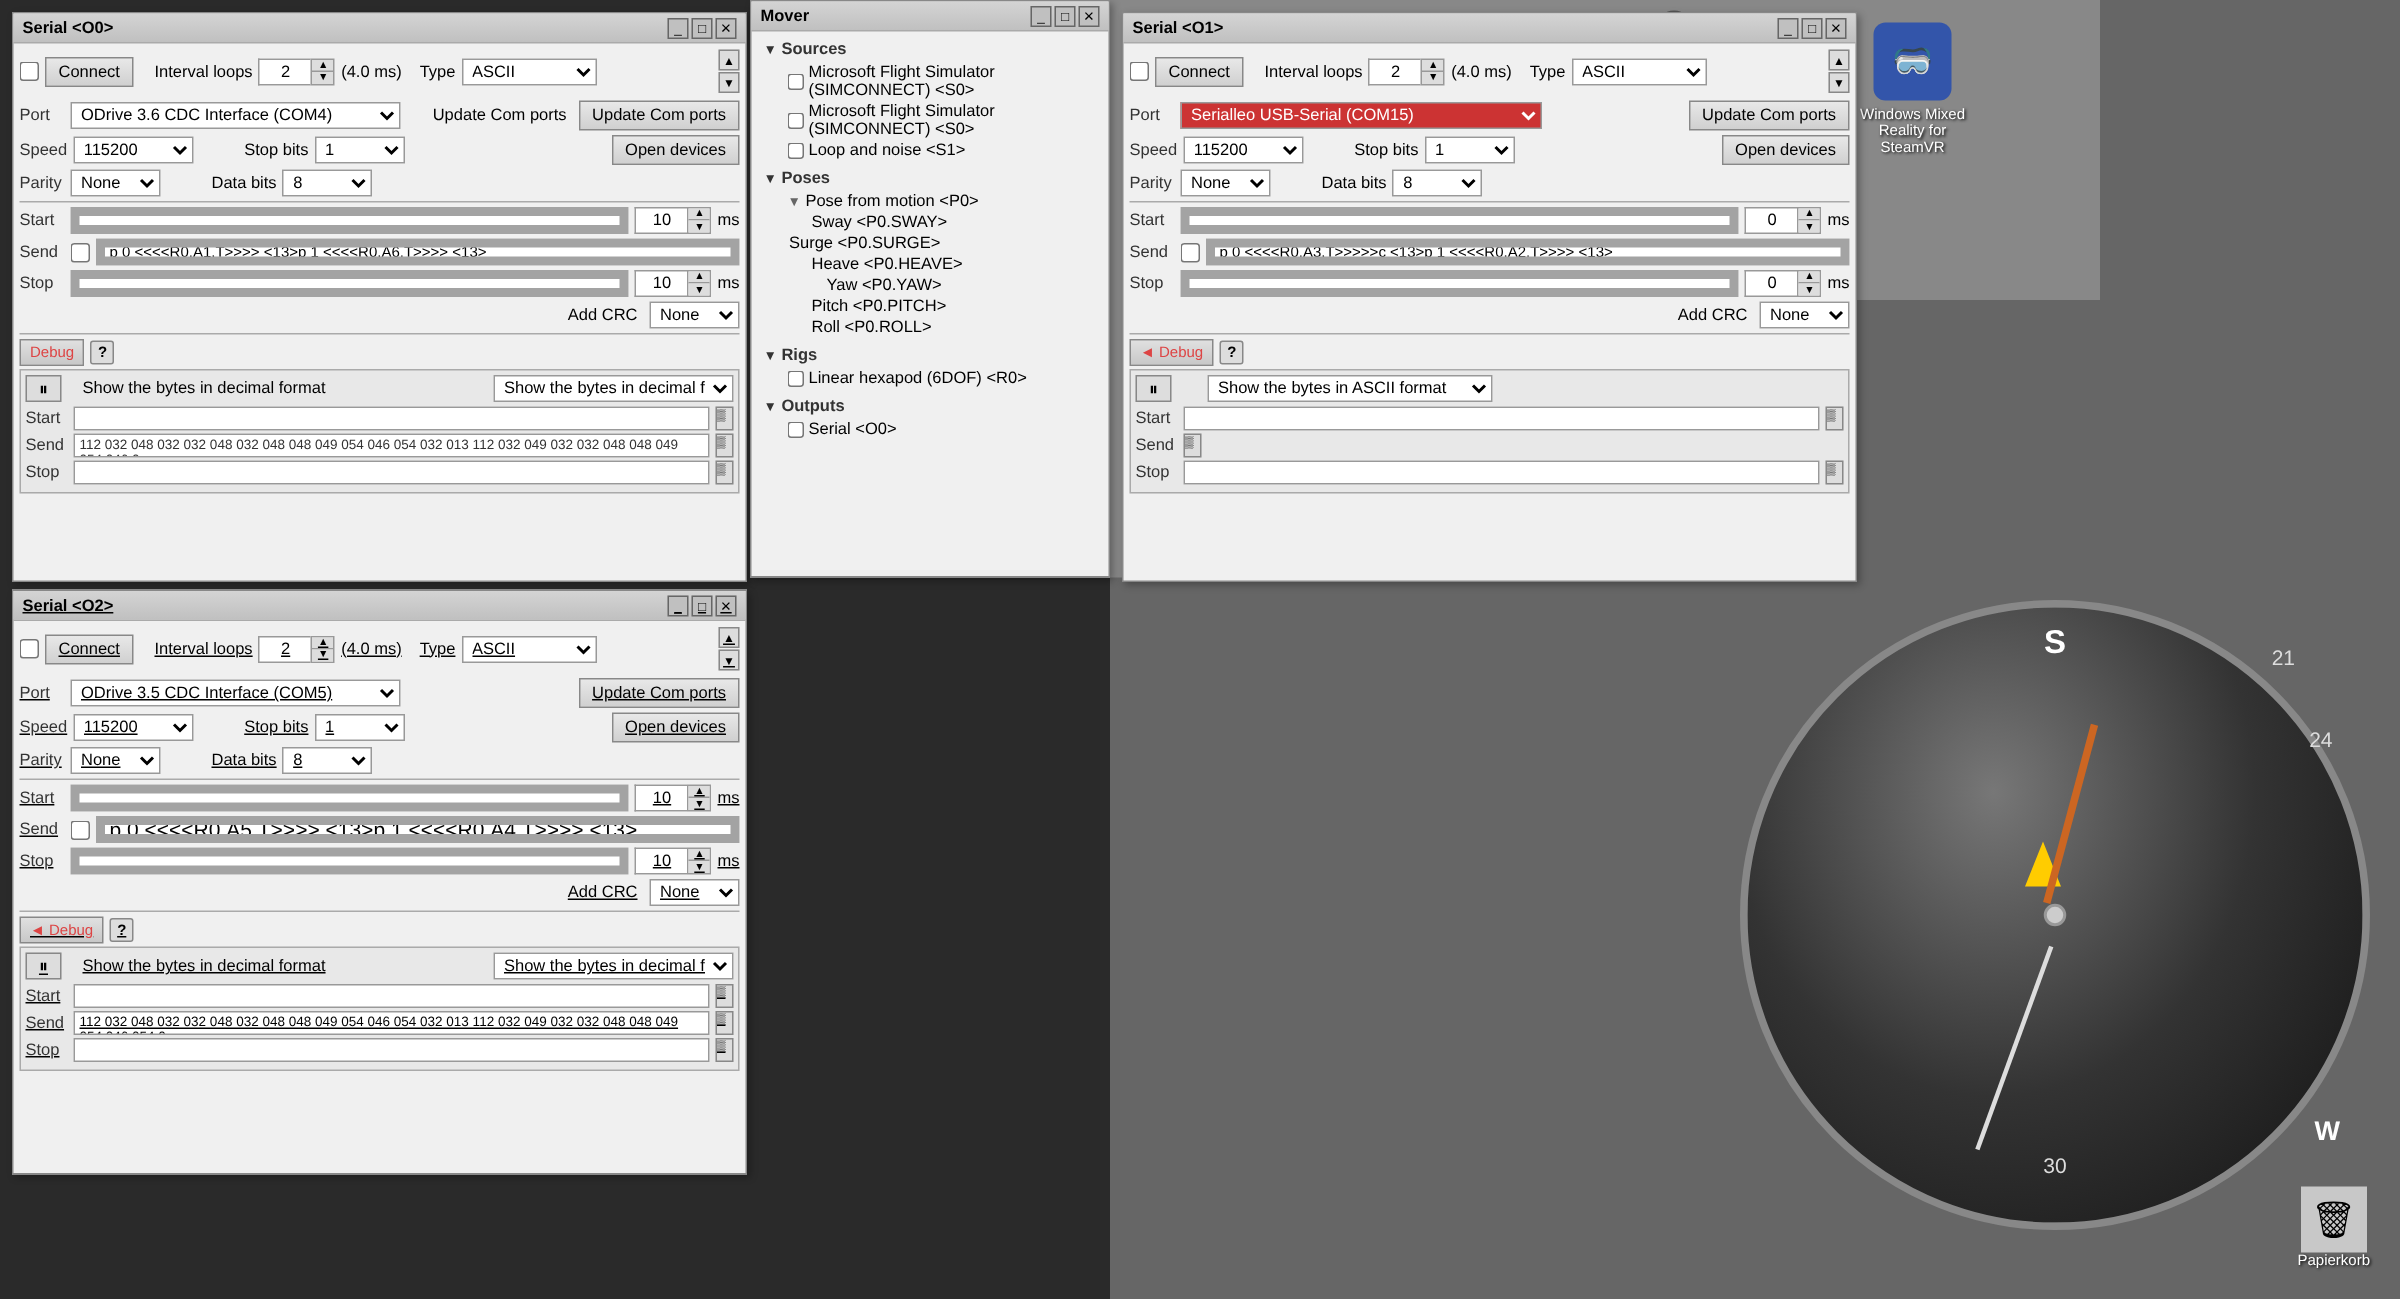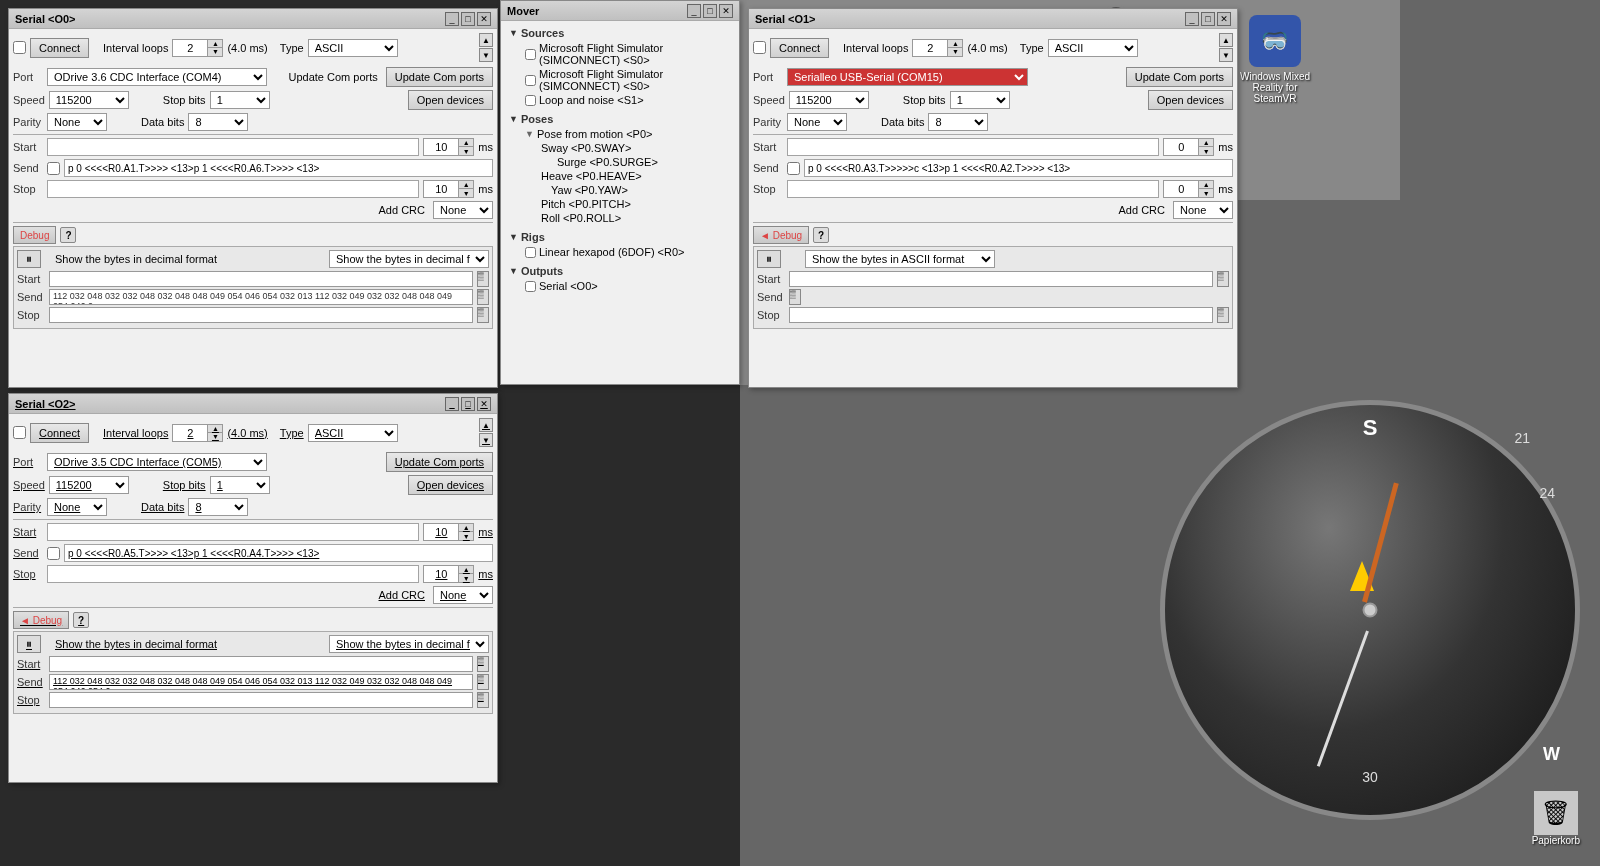--- a/index.html
+++ b/index.html
@@ -73,21 +73,21 @@
       gap: 4px;
       margin-bottom: 3px;
     }
 
     .form-label {
       color: #333;
       min-width: 30px;
     }
 
     .form-input {
-      border: 1px solid #a3a3a3;
+      border: 6px solid #a3a3a3;
       background: white;
       height: 18px;
       padding: 1px 3px;
       font-size: 11px;
     }
 
     .form-select {
       border: 1px solid #999;
       background: white;
       height: 18px;
@@ -716,21 +716,21 @@
           <button class="spin-btn">▲</button>
           <button class="spin-btn">▼</button>
         </div>
       </div>
       <span>ms</span>
     </div>
 
     <div class="form-row">
       <span class="form-label">Send</span>
       <input type="checkbox" class="checkbox" style="">
-      <input type="text" class="form-input" style="flex: 1 1 0%; font-size: 10px;" value="p 0 &lt;&lt;&lt;&lt;R0.A5.T&gt;&gt;&gt;&gt; &lt;13&gt;p 1 &lt;&lt;&lt;&lt;R0.A4.T&gt;&gt;&gt;&gt; &lt;13&gt;">
+      <input type="text" class="form-input" style="flex: 1 1 0%; font-size: 14px;" value="p 0 &lt;&lt;&lt;&lt;R0.A5.T&gt;&gt;&gt;&gt; &lt;13&gt;p 1 &lt;&lt;&lt;&lt;R0.A4.T&gt;&gt;&gt;&gt; &lt;13&gt;">
     </div>
 
     <div class="form-row">
       <span class="form-label">Stop</span>
       <input type="text" class="form-input" style="flex: 1 1 0%;">
       <div class="number-input-wrap">
         <input type="text" class="number-input" value="10" style="">
         <div class="spin-btns">
           <button class="spin-btn">▲</button>
           <button class="spin-btn">▼</button>
@@ -812,21 +812,21 @@
       <span style="margin-right:3px;font-size:9px;">▼</span>
       <span>Poses</span>
     </div>
     <div class="tree-item tree-indent">
       <span class="tree-arrow">▼</span>
       <span>Pose from motion &lt;P0&gt;</span>
     </div>
     <div class="tree-item" style="margin-left:32px;">
       <span>Sway &lt;P0.SWAY&gt;</span>
     </div>
-    <div class="tree-item" style="margin-left:48px;">
+    <div class="tree-item" style="margin-left:17px;">
       <span>Surge &lt;P0.SURGE&gt;</span>
     </div>
     <div class="tree-item" style="margin-left:32px;">
       <span>Heave &lt;P0.HEAVE&gt;</span>
     </div>
     <div class="tree-item" style="margin-left:42px;">
       <span>Yaw &lt;P0.YAW&gt;</span>
     </div>
     <div class="tree-item" style="margin-left:32px;">
       <span>Pitch &lt;P0.PITCH&gt;</span>

